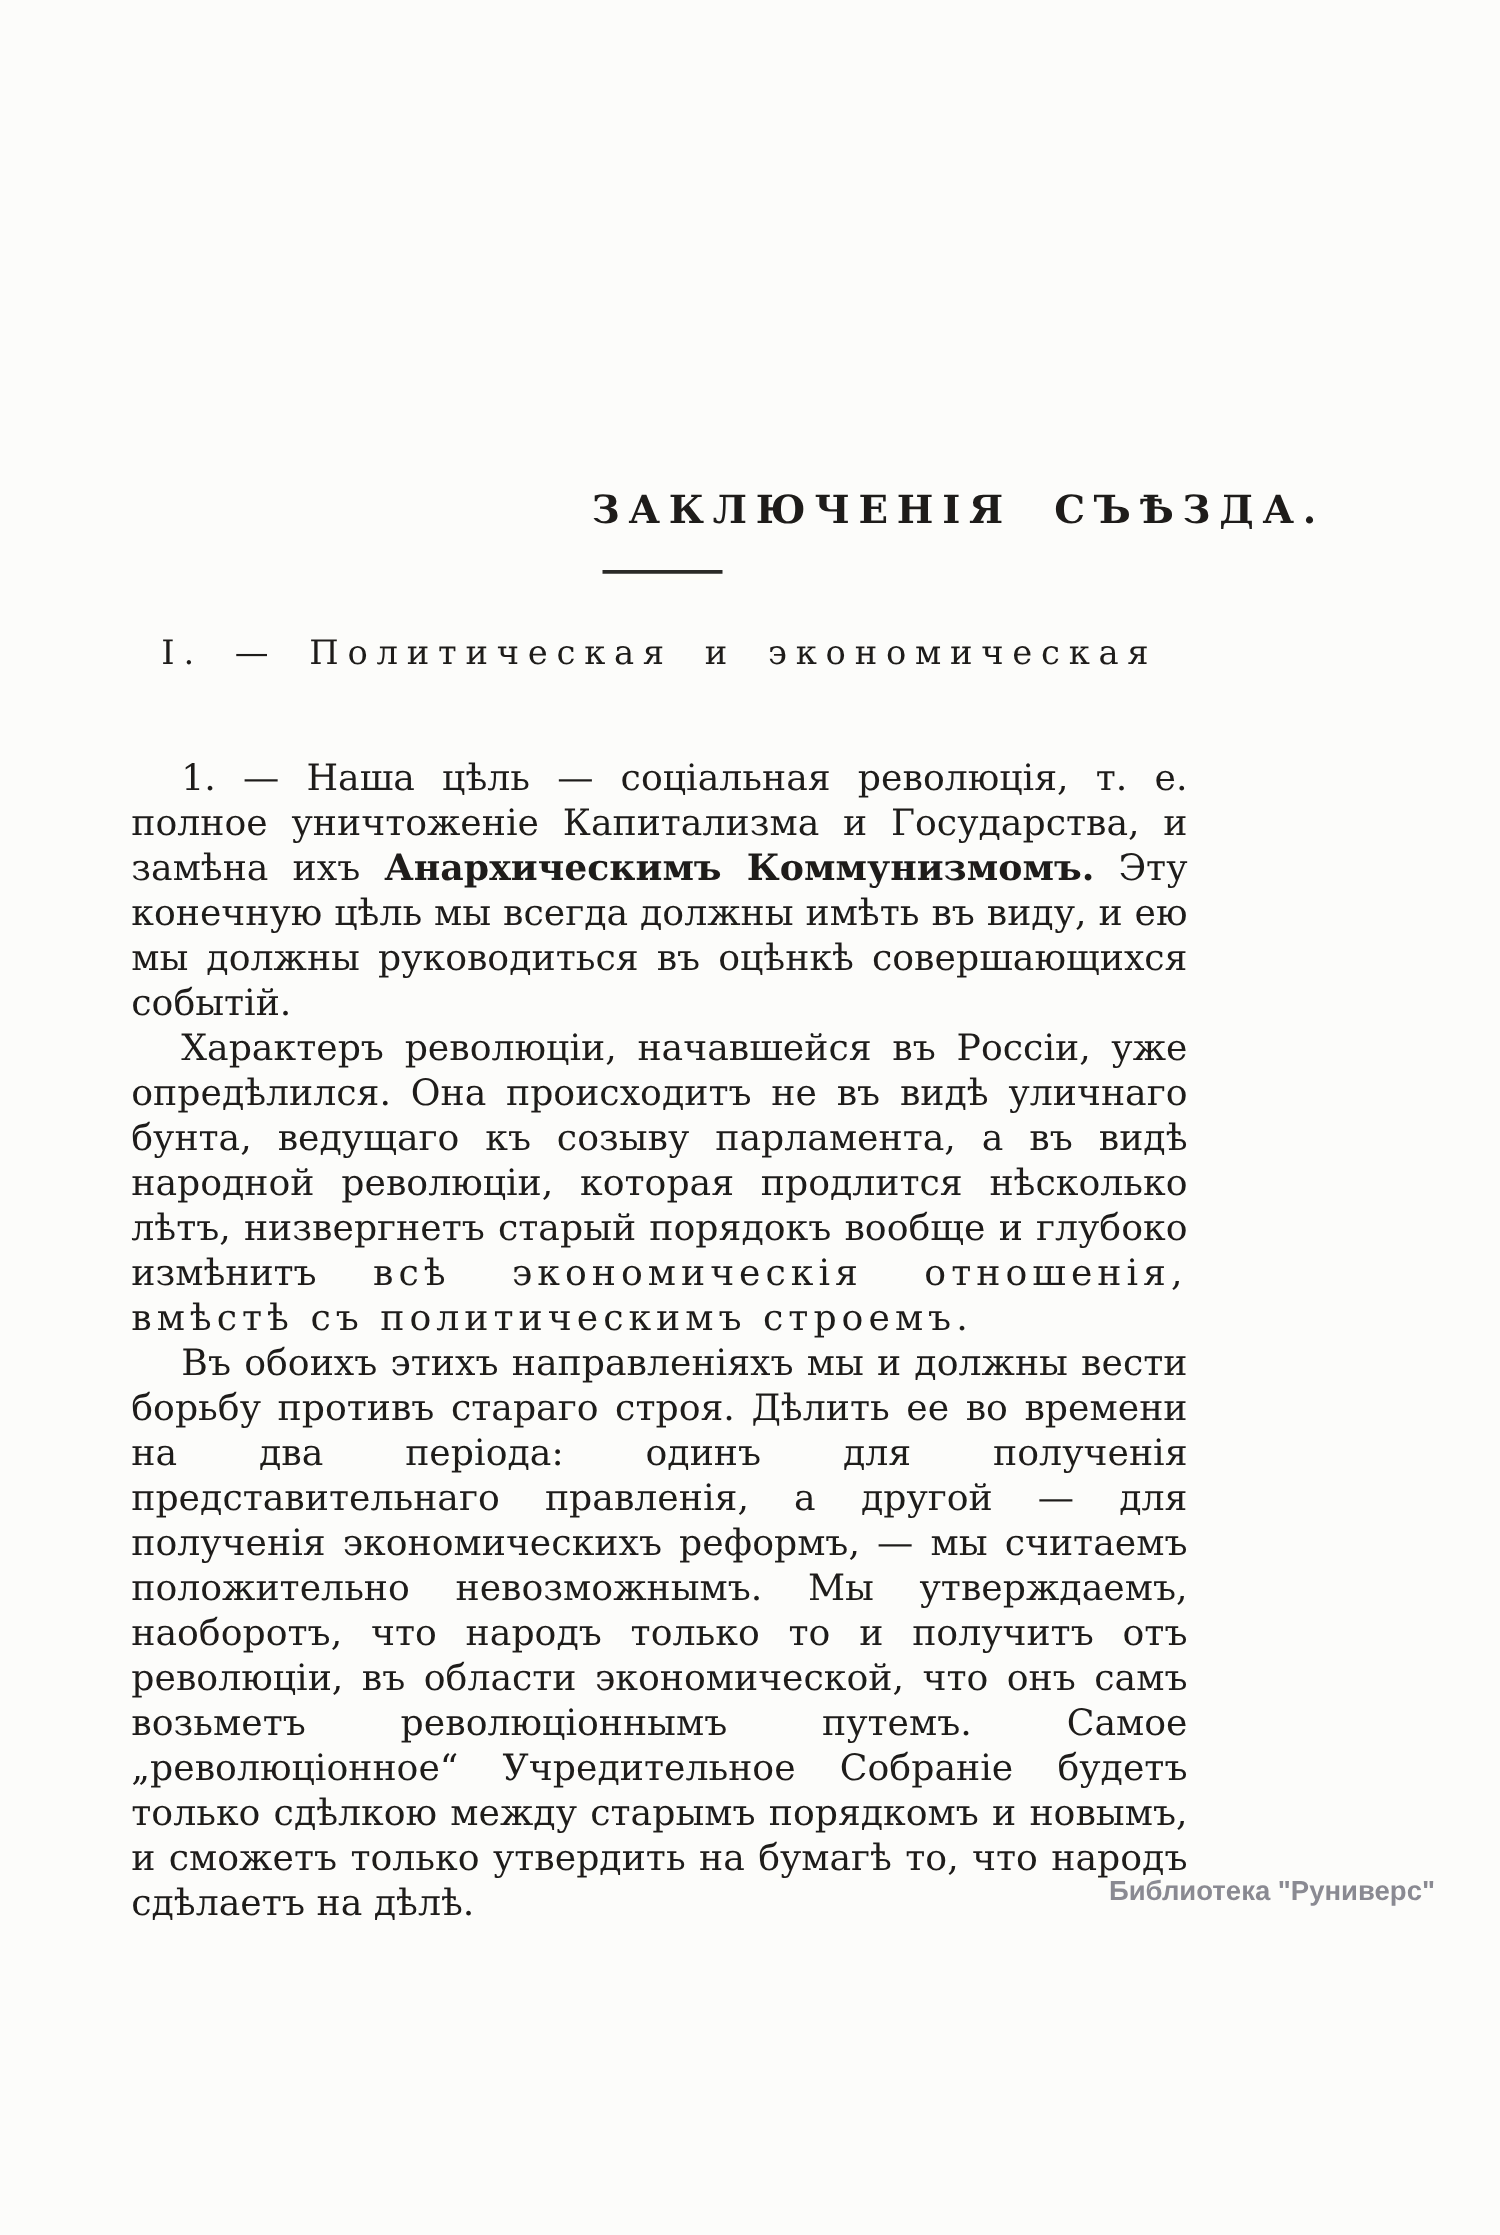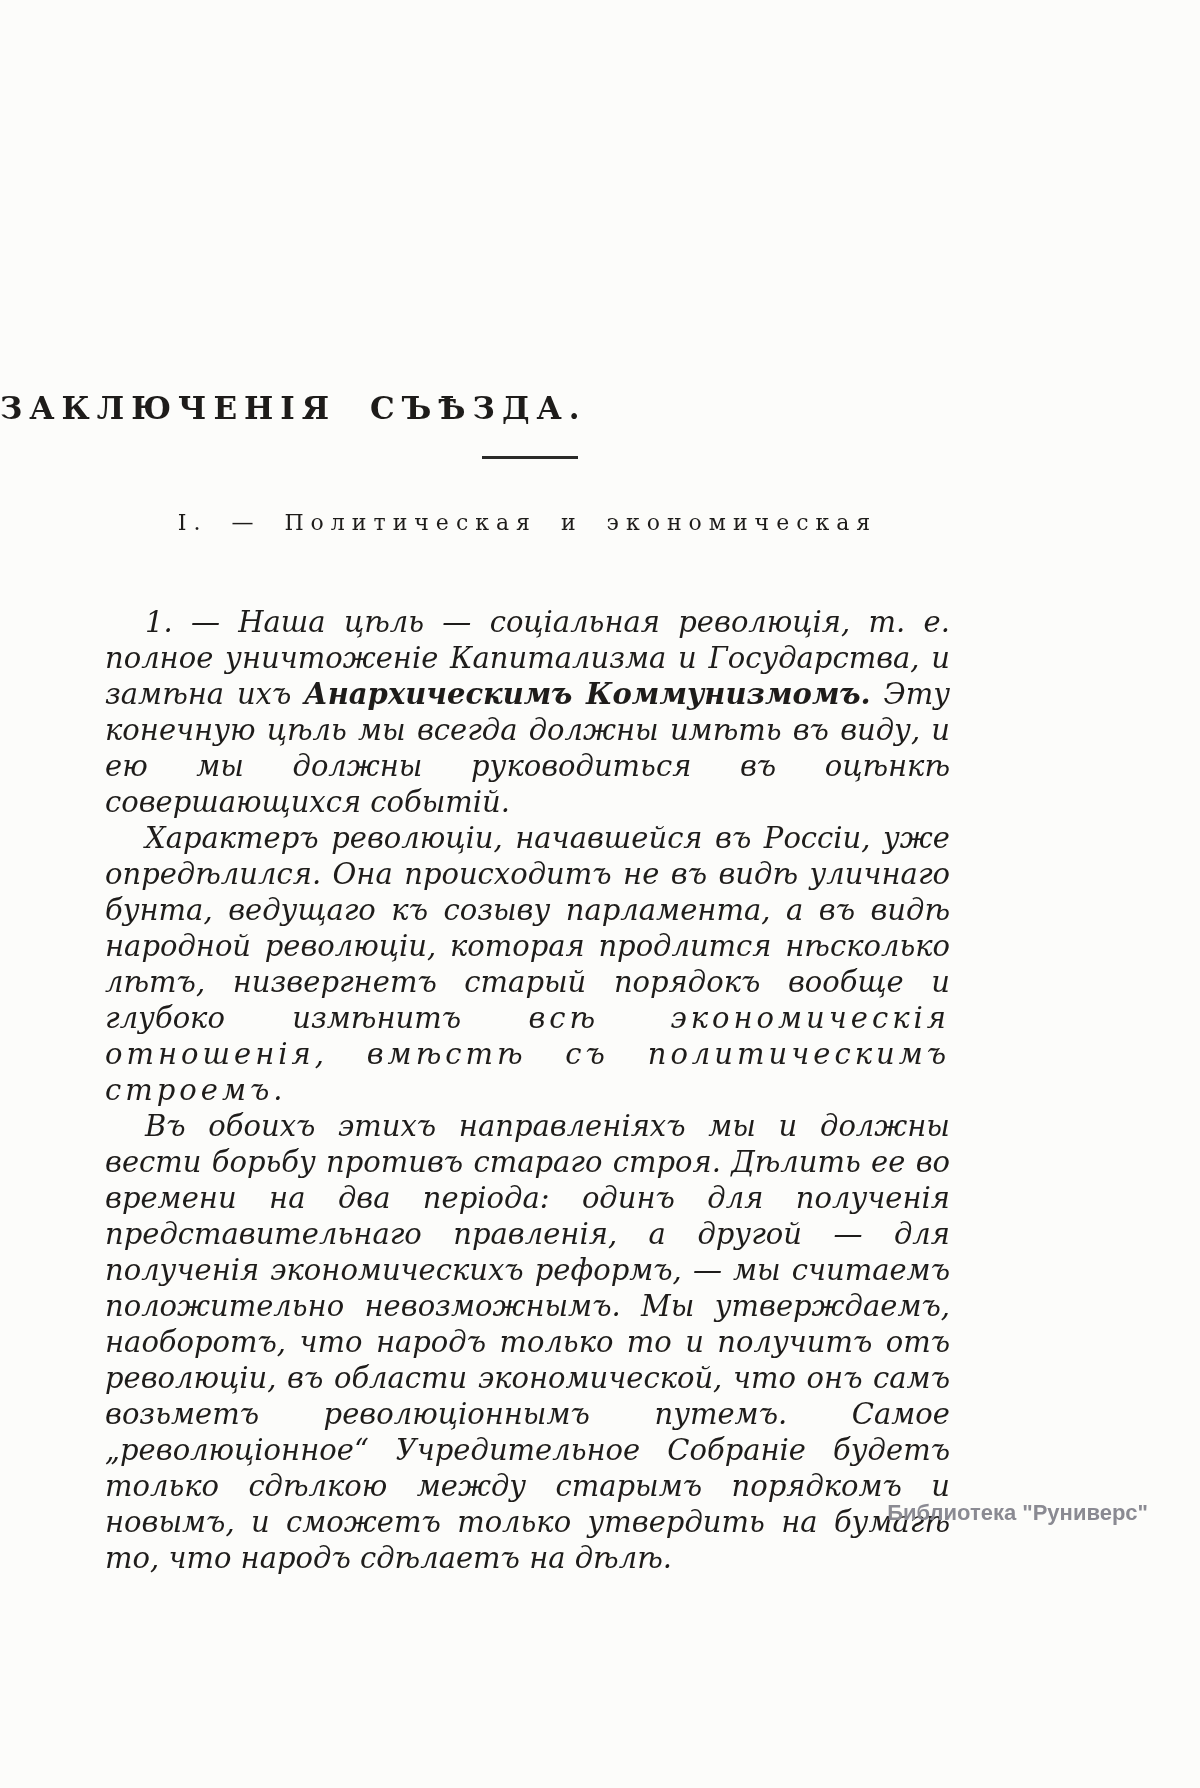--- a/index.html
+++ b/index.html
@@ -12,60 +12,60 @@
     background: #fcfcfa;
     color: #1e1c1a;
     font-family: "DejaVu Serif", serif;
     overflow: hidden;
   }
   .title {
     position: absolute;
     top: 390px;
     left: 0;
     width: 1060px;
-    text-align: left;
+    text-align: right;
     font-size: 31px;
     font-weight: bold;
     letter-spacing: 7px;
     word-spacing: 16px;
     white-space: nowrap;
+    padding-left: 14px;
   }
   .title-divider {
     position: absolute;
     top: 456px;
     left: 482px;
     width: 96px;
     border-top: 3px solid #2a2a28;
   }
   .section-heading {
     position: absolute;
     top: 492px;
     left: 105px;
     width: 845px;
     text-align: center;
     font-weight: normal;
-    font-size: 22px;
+    font-size: 27px;
     line-height: 62px;
     letter-spacing: 7px;
     word-spacing: 10px;
   }
   .section-heading .heading-line { display: block; }
   .body-text {
     position: absolute;
     top: 604px;
     left: 105px;
     width: 845px;
     font-size: 29px;
     line-height: 36px;
     text-align: justify;
   }
   .body-text p {
     text-indent: 40px;
     margin: 0;
-    font-style: italic;
   }
   .bold-emphasis { font-weight: bold; }
   .spaced-emphasis { letter-spacing: 4px; }
   .watermark {
     position: absolute;
     top: 1500px;
     right: 52px;
     font-family: "Liberation Sans", sans-serif;
     font-weight: bold;
     font-size: 22px;

